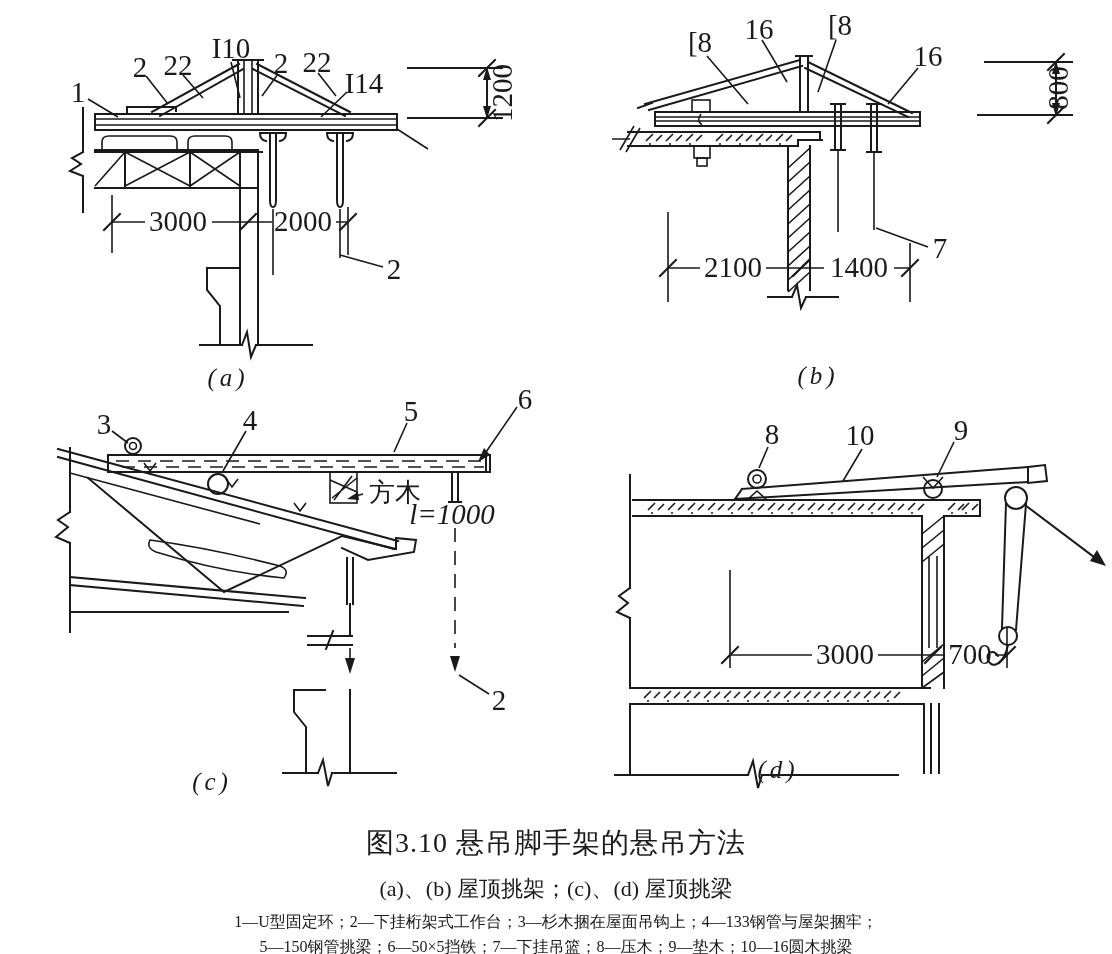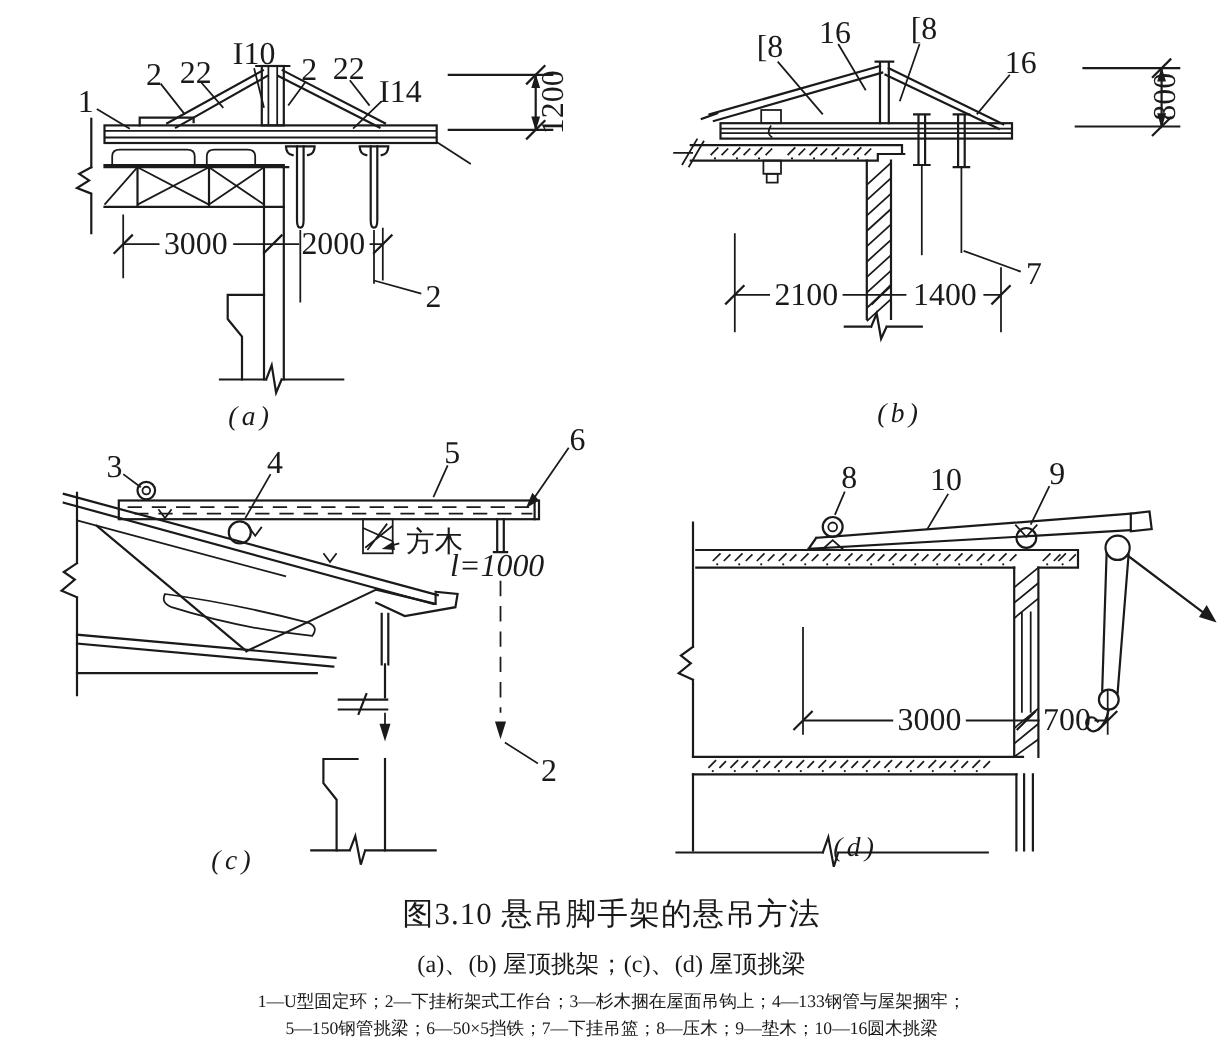--- a/index.html
+++ b/index.html
@@ -7,21 +7,21 @@
         font-family:"Liberation Serif","DejaVu Serif",serif;color:#1a1a1a;}
   svg{position:absolute;top:0;left:0;}
   svg .ln{stroke:#1a1a1a;fill:none;stroke-width:2;stroke-linecap:square;}
   svg .thin{stroke:#1a1a1a;fill:none;stroke-width:1.6;}
   svg .fill{fill:#1a1a1a;stroke:none;}
   svg text{font-family:"Liberation Serif","DejaVu Serif",serif;fill:#1a1a1a;}
   .t29{font-size:29px;} .t26{font-size:26px;}
   .cap{font-size:25px;font-style:italic;letter-spacing:4px;}
   .ital{font-style:italic;}
   .caption-block{position:absolute;left:0;top:808px;width:1112px;text-align:center;}
-  .fig-title{font-size:28px;letter-spacing:1px;margin:4px 0 12px 0;}
+  .fig-title{font-size:28px;letter-spacing:1px;margin:16px 0 12px 0;}
   .fig-subtitle{font-size:22px;margin:0 0 8px 0;}
   .fig-legend{font-size:16px;margin:0 0 4px 0;}
 </style>
 </head>
 <body>
 
 <div class="page">
 <svg width="1112" height="806" viewBox="0 0 1112 806">
   <defs>
     <g id="cm">

